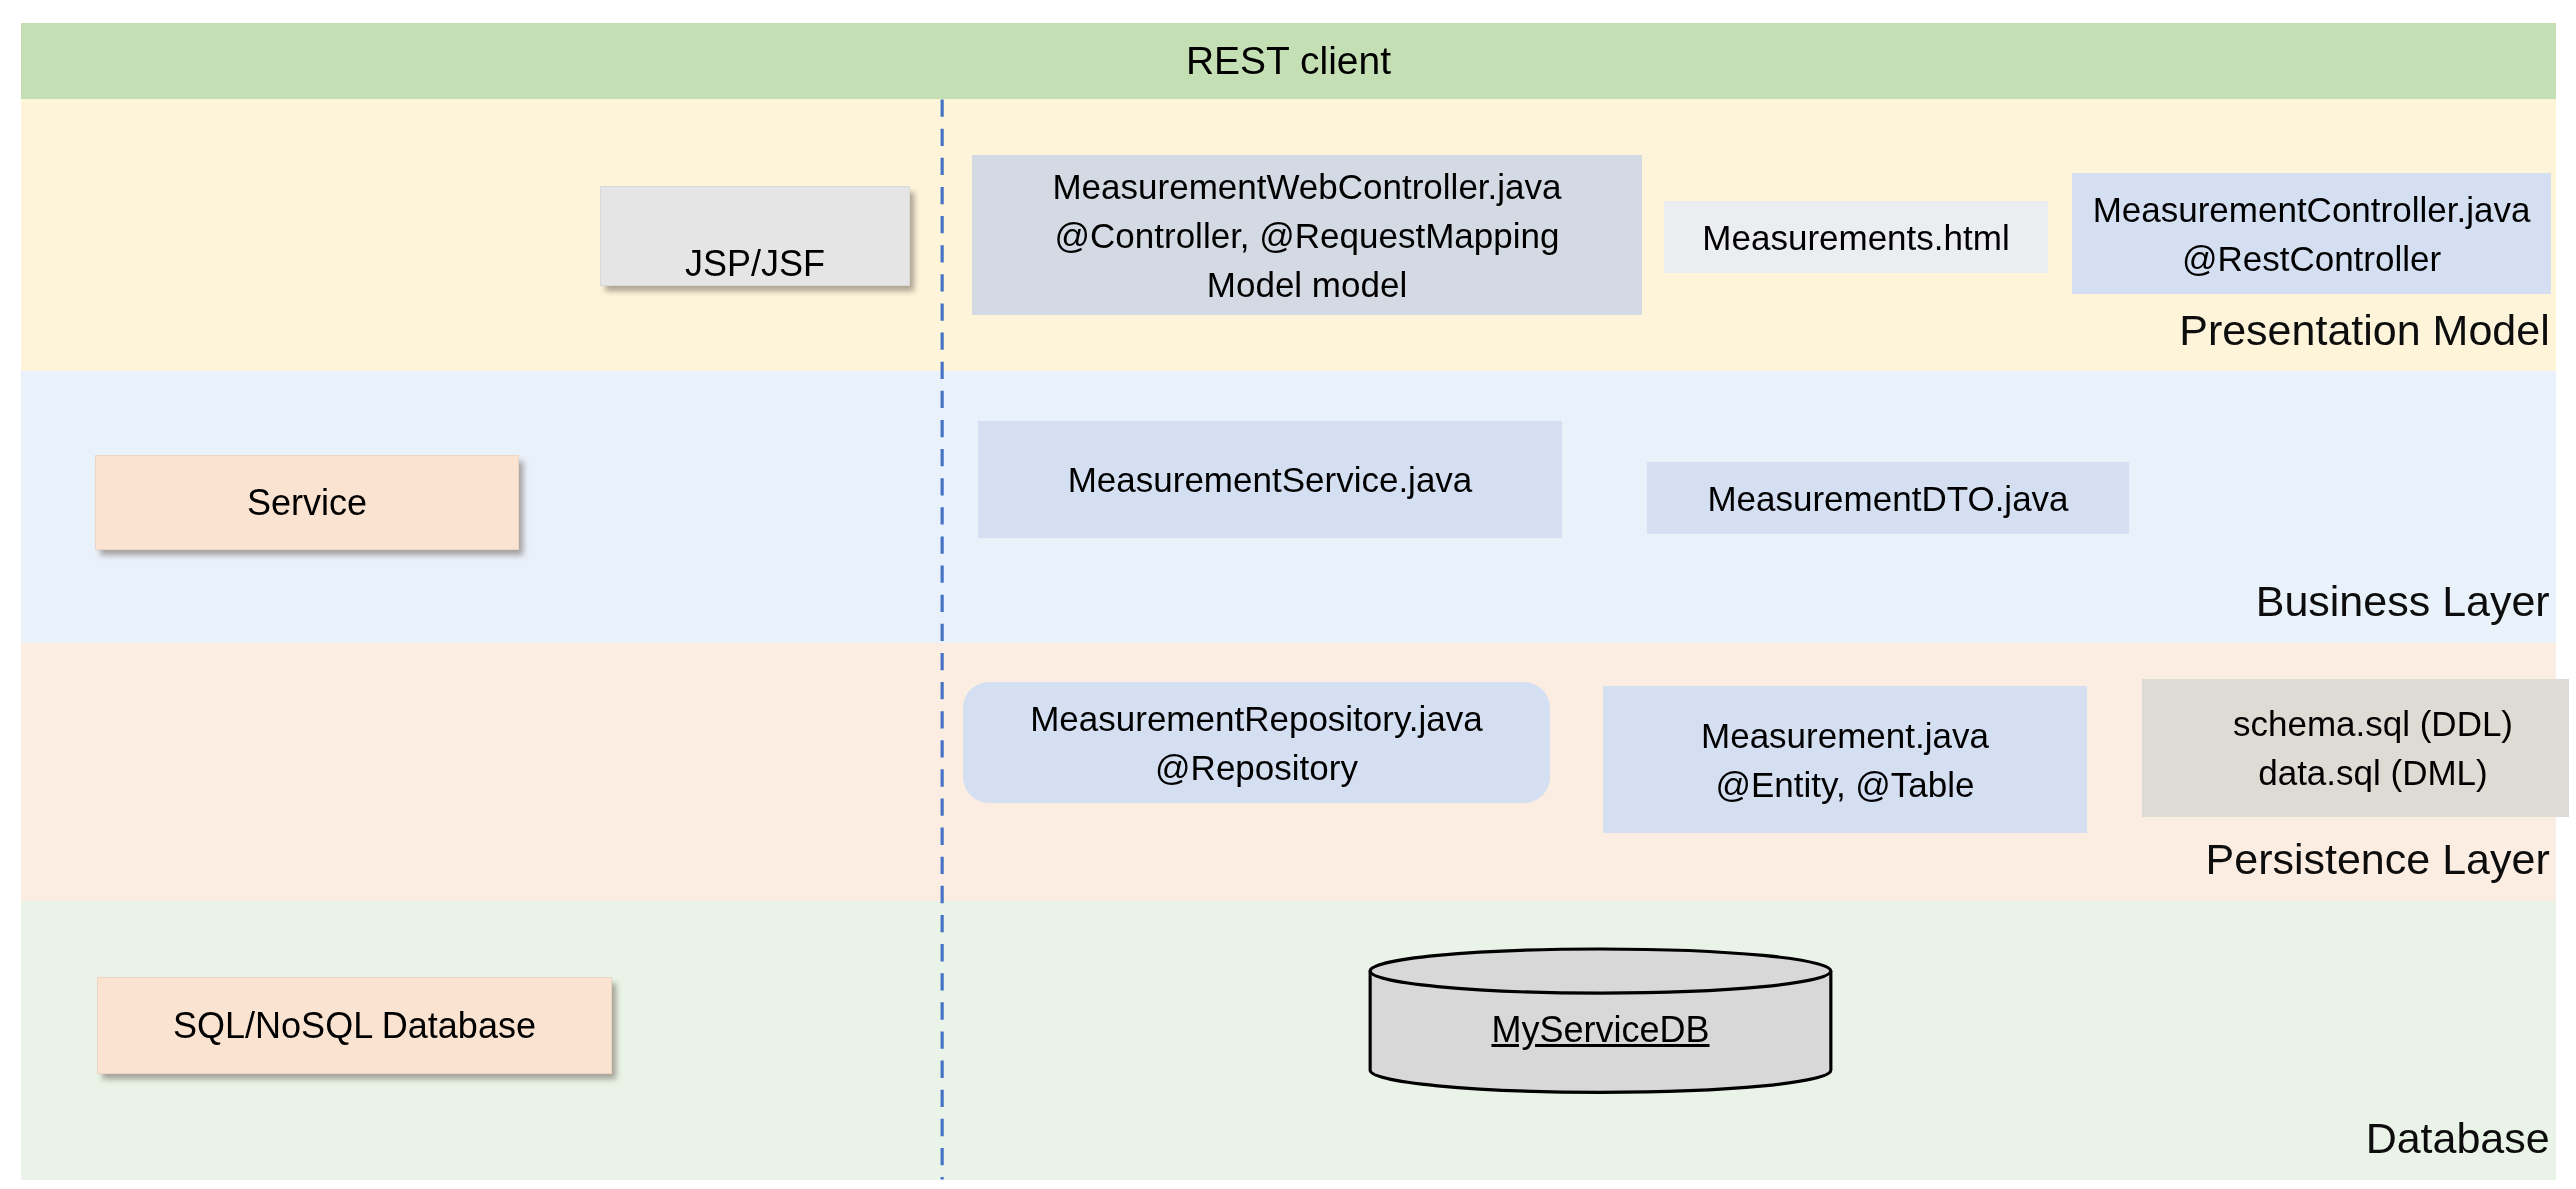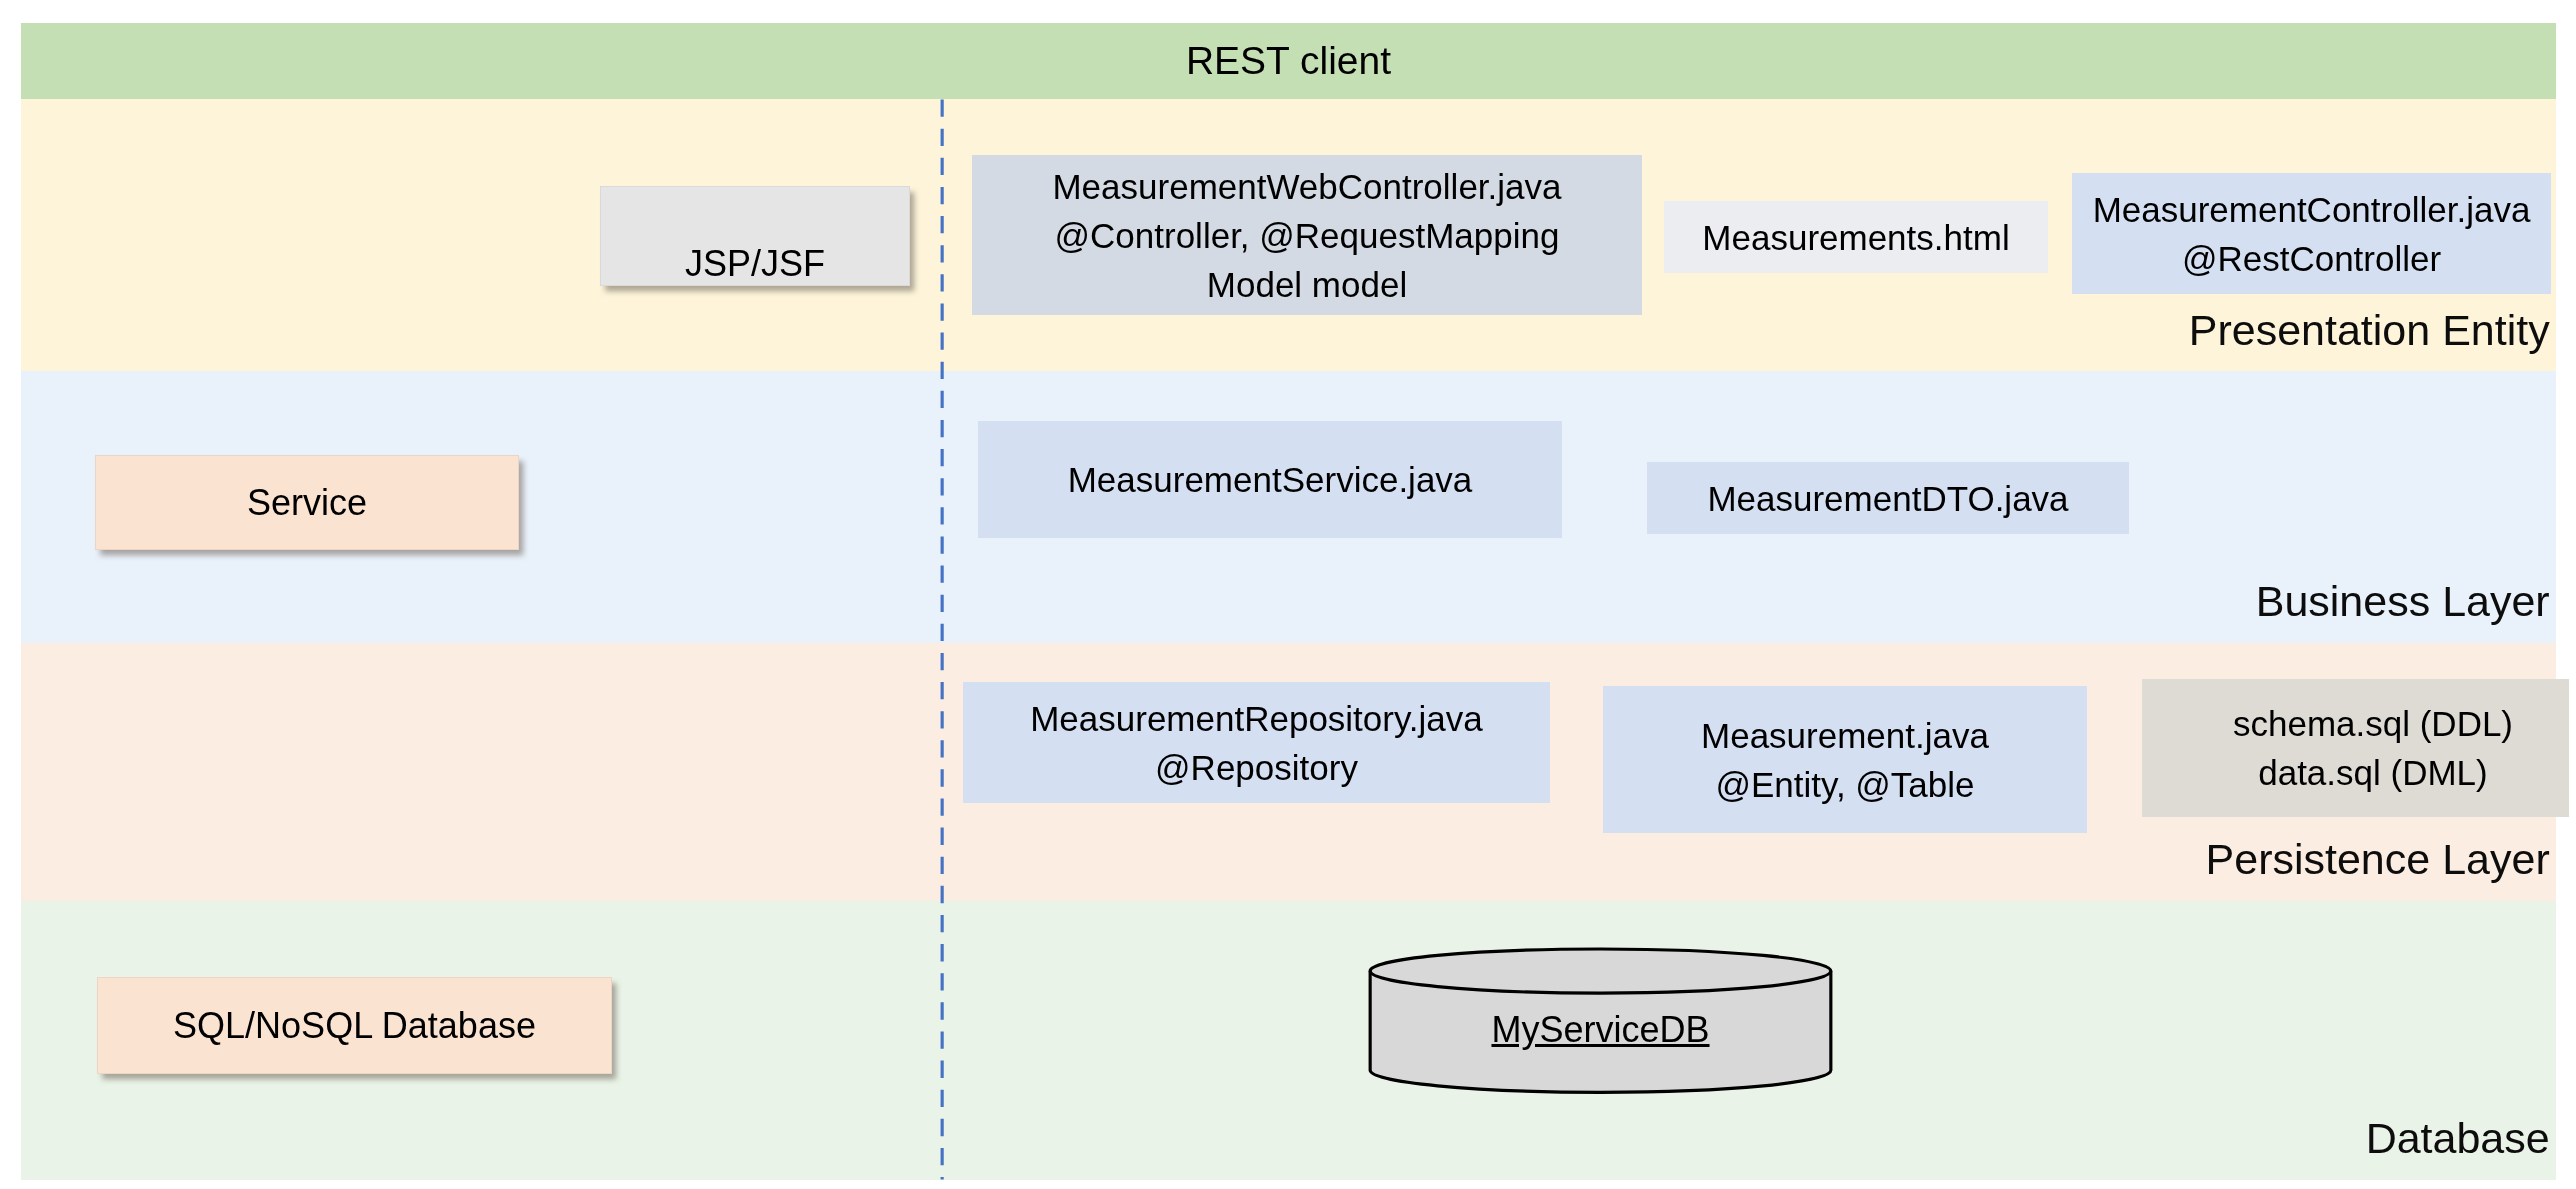--- a/index.html
+++ b/index.html
@@ -44,21 +44,21 @@
   .measurements-html{left:1643px;top:102px;width:384px;height:72px;}
   .rest-controller{left:2051px;top:74px;width:479px;height:121px;}
 
   
   .service{left:74px;top:84px;width:422px;height:93px;}
   .measurement-service{left:957px;top:50px;width:584px;height:117px;}
   .measurement-dto{left:1626px;top:91px;width:482px;height:72px;}
 
   
   .repository{left:74px;top:39px;width:422px;height:96px;}
-  .measurement-repository{left:942px;top:39px;width:587px;height:121px;}
+  .measurement-repository{left:942px;top:39px;width:587px;height:121px;border-radius:26px;}
   .measurement-entity{left:1582px;top:43px;width:484px;height:147px;}
   .sql-files{left:2121px;top:36px;width:392px;height:138px;padding-left:35px;}
 
   
   .sql-nosql{left:76px;top:76px;width:513px;height:95px;text-align:center;}
   .db-cylinder{left:1346px;top:43px;width:467px;height:158px;background:transparent;}
   .db-cylinder svg{position:absolute;left:0;top:0;}
   .db-cylinder .txt{position:relative;z-index:2;font-size:36px;margin-top:14px;text-decoration:underline;}
 
   .layer-label{
@@ -90,21 +90,21 @@
     </div>
     <div class="node htmlbox code measurements-html">
       <span class="txt">Measurements.html</span>
     </div>
     <div class="node bluebox code rest-controller">
       <span class="txt">
         <span class="txt">MeasurementController.java</span>
         <span class="txt">@RestController</span>
       </span>
     </div>
-    <div class="layer-label">Presentation Entity</div>
+    <div class="layer-label">Presentation Model</div>
   </div>
 
   <div class="band band-business">
     <div class="node peach left-label service">
       <span class="txt">Service</span>
     </div>
     <div class="node bluebox code measurement-service">
       <span class="txt">
         <span class="txt">MeasurementService.java</span>
       </span>

